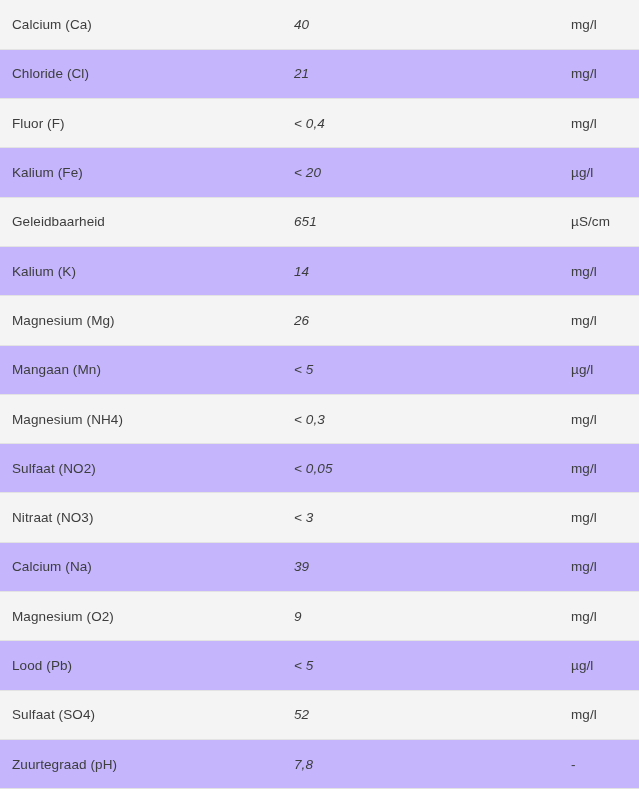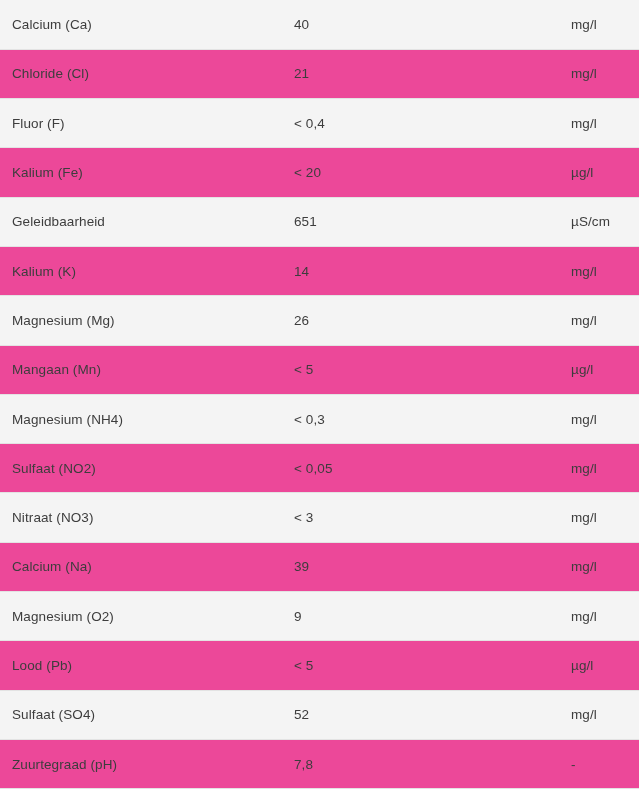--- a/index.html
+++ b/index.html
@@ -20,35 +20,35 @@
     table-layout: fixed;
     font-size: 13.5px;
   }
   .water-table tr {
     height: 49.3px;
   }
   .water-table tr.odd td {
     background: #f4f4f4;
   }
   .water-table tr.even td {
-    background: #ec4899;
+    background: #c4b5fd;
   }
   .water-table td {
     border-bottom: 1px solid #e3e3e3;
     padding: 0 12px;
     vertical-align: middle;
     color: #3d3d3d;
     font-weight: 400;
     letter-spacing: 0.1px;
     white-space: nowrap;
     overflow: hidden;
     text-overflow: ellipsis;
   }
   .col-param { width: 258px; padding-left: 12px; }
-  .col-value { width: 253px; padding-left: 12px; }
+  .col-value { width: 253px; padding-left: 12px; font-style: italic; }
   .col-unit  { width: 128px; padding-left: 12px; }
 </style>
 </head>
 <body>
 
 <table class="water-table">
   <tbody>
       <tr class="odd">
         <td class="col-param">Calcium (Ca)</td>
         <td class="col-value">40</td>

